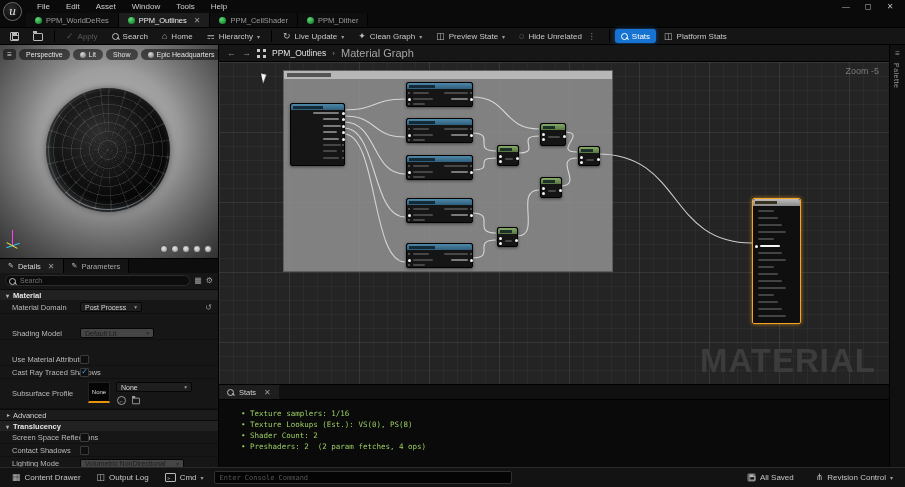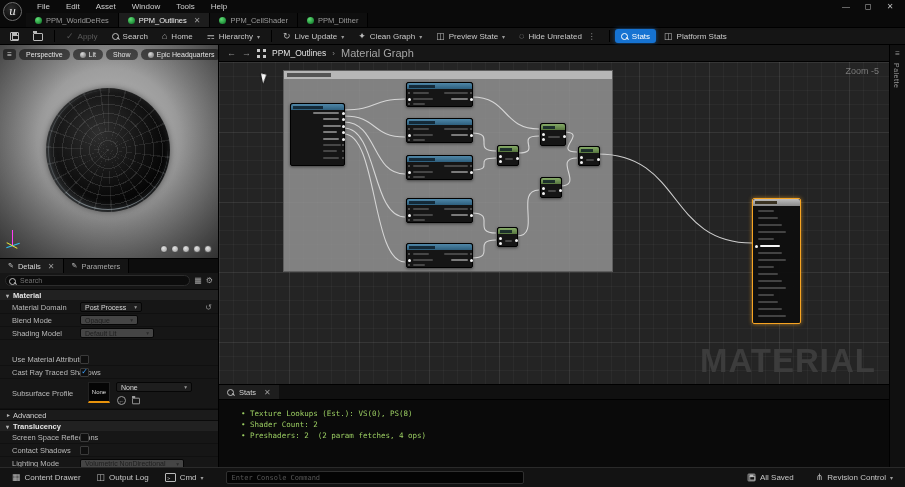--- a/index.html
+++ b/index.html
@@ -141,21 +141,21 @@
   #statsbody .sline::before { content:"• "; }
 
   
   #palette { position:absolute; right:0; top:45px; width:16px; height:422px; background:#101010; border-left:1px solid #000; }
   #palette .pico { display:block; color:#9a9a9a; font-size:8px; text-align:center; margin-top:4px; }
   #palette .ptxt { position:absolute; left:3px; top:18px; writing-mode:vertical-rl; font-size:7px; color:#999; letter-spacing:.5px; }
 
   
   #statusbar { position:absolute; left:0; top:467px; width:905px; height:20px; background:#131313; border-top:1px solid #2a2a2a; display:flex; align-items:center; gap:4px; padding:0 6px; }
   .sbtn { display:flex; align-items:center; gap:4px; font-size:8px; color:#c6c6c6; padding:0 6px; height:14px; }
-  #console { width:298px; height:13px; background:#040404; border:1px solid #303030; border-radius:2px; color:#9a9a9a; font-family:"DejaVu Sans Mono",monospace; font-size:7px; padding:0 5px; outline:none;margin-left:12px; }
+  #console { width:298px; height:13px; background:#040404; border:1px solid #303030; border-radius:2px; color:#9a9a9a; font-family:"DejaVu Sans Mono",monospace; font-size:7px; padding:0 5px; outline:none; }
   #console::placeholder { color:#585858; }
   #sbright { margin-left:auto; display:flex; align-items:center; gap:10px; }
   .cmdico { width:11px; height:9px; border:1px solid #b9b9b9; border-radius:1px; font-family:"DejaVu Sans Mono",monospace; font-size:5px; color:#b9b9b9; line-height:8px; text-align:center; }
 </style>
 </head>
 <body>
 
 <div id="app">
 
   <div id="titlebar">
@@ -320,29 +320,20 @@
         <div class="dlabel">Material Domain</div>
         <div class="dval">
           <div class="dd" style="width:62px;">
             <span>Post Process</span>
             <span class="chev">▾</span>
           </div>
           <span class="reset">↺</span>
         </div>
       </div>
 
-      <div class="drow" style="top:55px;">
-        <div class="dlabel">Blend Mode</div>
-        <div class="dval">
-            <div class="dd off" style="width:58px;">
-          <span>Opaque</span>
-          <span class="chev">▾</span>
-        </div>
-          </div>
-      </div>
 
       <div class="drow" style="top:68px;">
         <div class="dlabel">Shading Model</div>
         <div class="dval">
             <div class="dd off" style="width:74px;">
           <span>Default Lit</span>
           <span class="chev">▾</span>
         </div>
           </div>
       </div>
@@ -620,20 +611,21 @@
     </div>
 
     <div id="statstabrow">
       <div id="statstab">
         <span class="lens"></span>
         <span>Stats</span>
         <span class="tclose">✕</span>
       </div>
     </div>
     <div id="statsbody">
+        <div class="sline">Texture samplers: 1/16</div>
         <div class="sline">Texture Lookups (Est.): VS(0), PS(8)</div>
         <div class="sline">Shader Count: 2</div>
         <div class="sline">Preshaders: 2  (2 param fetches, 4 ops)</div>
       </div>
   </div>
 
   <div id="palette">
     <span class="pico">≡</span>
     <span class="ptxt">Palette</span>
   </div>

